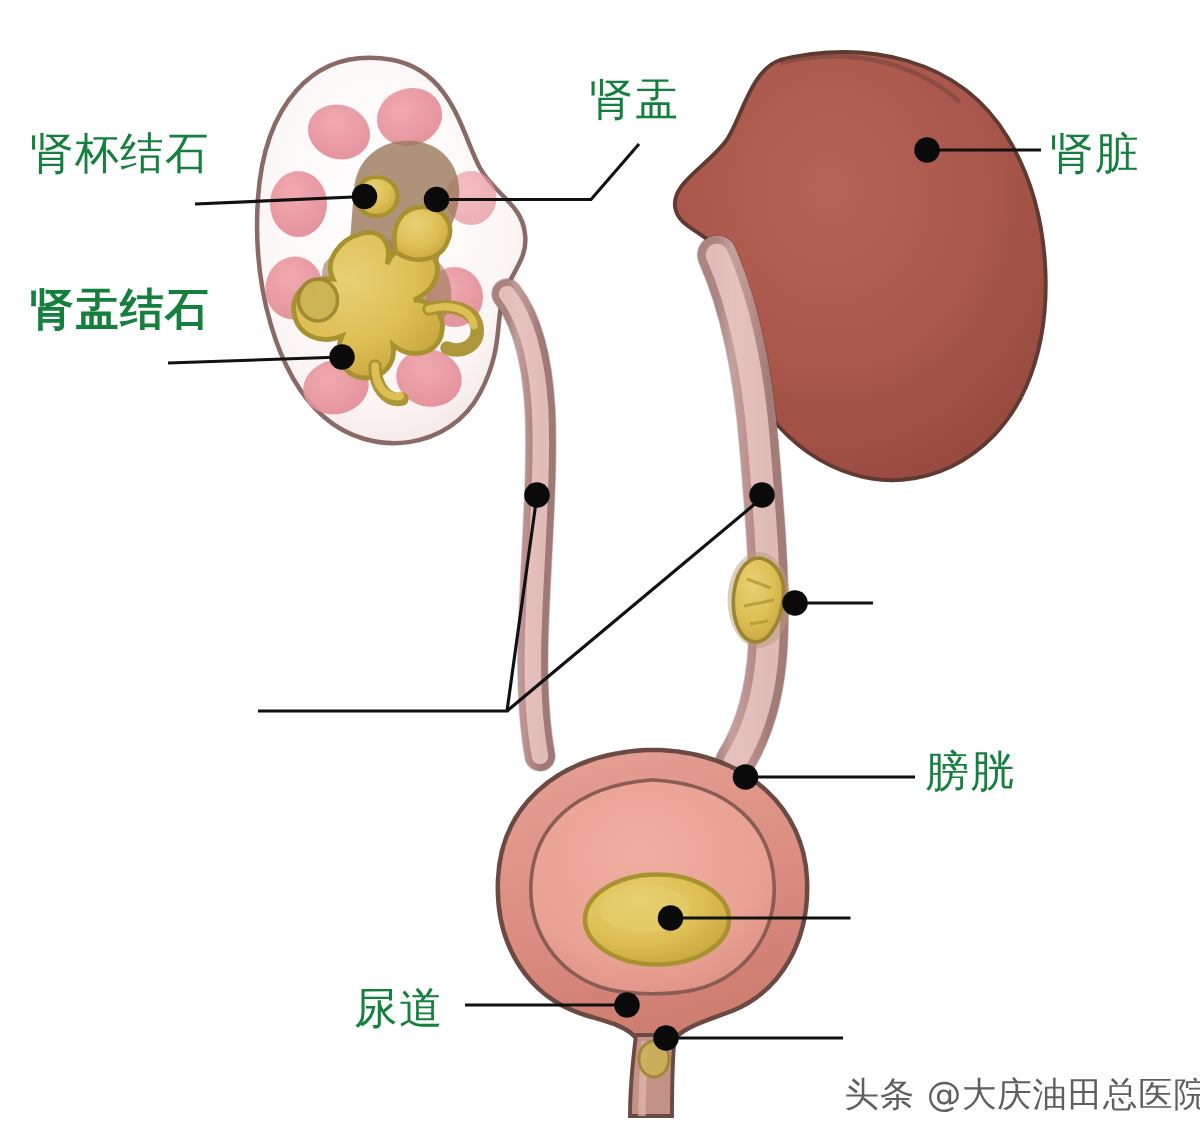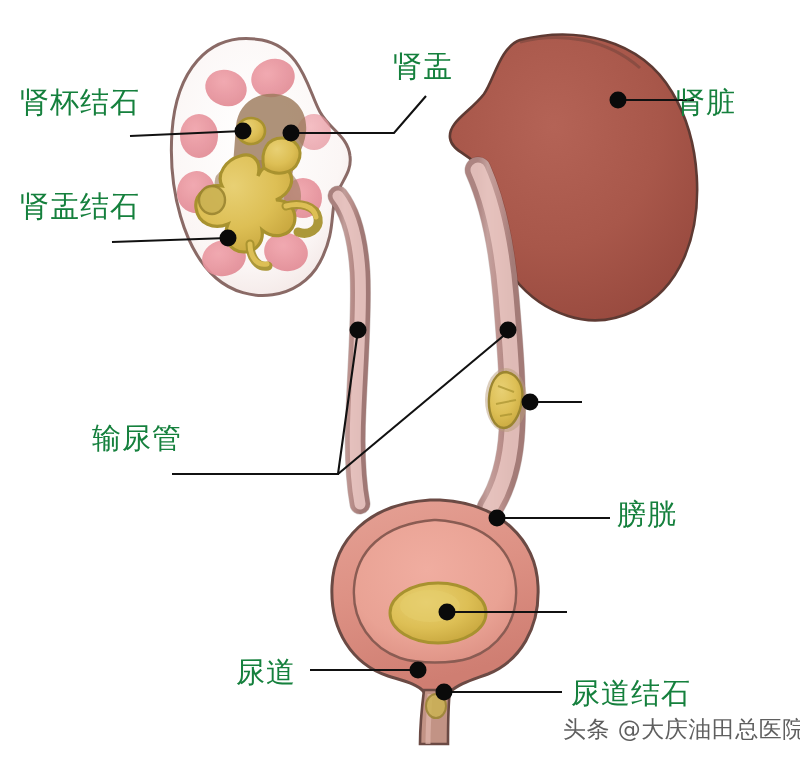--- a/index.html
+++ b/index.html
@@ -37,23 +37,23 @@
     left: 563px;
     top: 714px;
     font-size: 23px;
     color: #4a4a4a;
     letter-spacing: 0.5px;
     white-space: nowrap;
     font-family: "DejaVu Sans", "Liberation Sans", sans-serif;
     opacity: 0.88;
   }
   .lbl-calyx       { left: 20px;  top: 88px; text-align: right; }
-  .lbl-pelvis-st   { left: 20px;  top: 192px; }
+  .lbl-pelvis-st   { left: 20px;  top: 192px; font-weight: bold; }
   .lbl-pelvis      { left: 393px; top: 52px; }
-  .lbl-kidney      { left: 676px; top: 88px; }
+  .lbl-kidney      { left: 700px; top: 88px; }
   .lbl-ureter      { left: 92px;  top: 424px; }
   .lbl-ureter-st   { left: 588px; top: 360px; }
   .lbl-bladder     { left: 617px; top: 500px; }
   .lbl-bladder-st  { left: 577px; top: 592px; }
   .lbl-urethra     { left: 236px; top: 658px; }
   .lbl-urethra-st  { left: 571px; top: 679px; }
 </style>
 </head>
 <body>
 
@@ -236,20 +236,18 @@
       <circle cx="447" cy="612" r="8.5"></circle>
       <circle cx="418" cy="670" r="8.5"></circle>
       <circle cx="444" cy="692" r="8.5"></circle>
     </g>
   </svg>
 
   <div class="label lbl-calyx">肾杯结石</div>
   <div class="label lbl-pelvis-st">肾盂结石</div>
   <div class="label lbl-pelvis">肾盂</div>
   <div class="label lbl-kidney">肾脏</div>
-  <div class="label lbl-ureter">输尿管</div>
   <div class="label lbl-bladder">膀胱</div>
   <div class="label lbl-urethra">尿道</div>
-  <div class="label lbl-urethra-st">尿道结石</div>
 
   <div class="watermark">头条 @大庆油田总医院</div>
 
 </div>
 
 </body></html>

